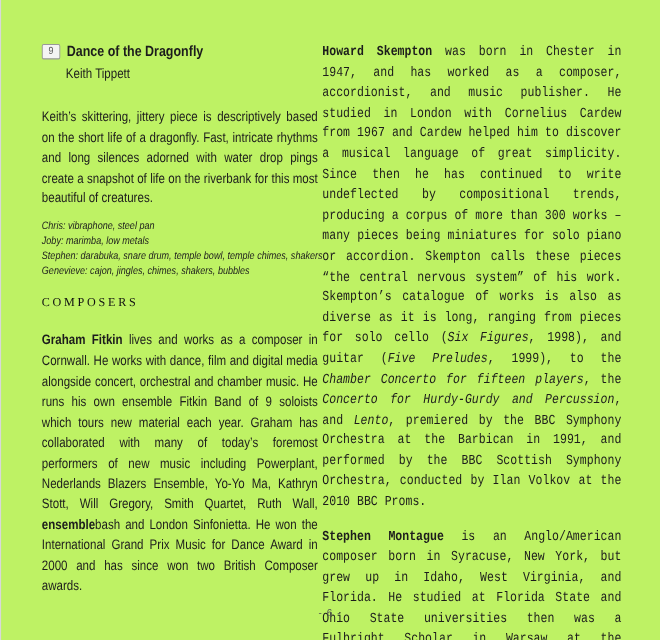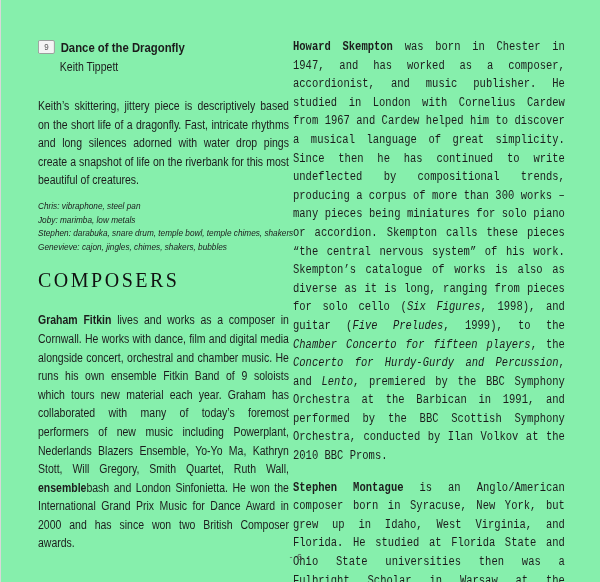--- a/index.html
+++ b/index.html
@@ -1,20 +1,20 @@
 <!DOCTYPE html>
 <html><head>
 <meta charset="utf-8">
 <style>
   html, body { margin: 0; padding: 0; background: #ffffff; }
   .page {
     position: relative;
     width: 600px;
     height: 582px;
-    background: #86efac;
+    background: #bef264;
     font-family: "Liberation Sans", sans-serif;
     color: #1c1c1c;
     overflow: hidden;
   }
   .scan-edge {
     position: absolute;
     left: 0; top: 0;
     width: 1px; height: 100%;
     background: #d8d8d8;
   }
@@ -61,21 +61,21 @@
     font-style: italic;
     font-size: 9.8px;
     line-height: 13.6px;
     margin-top: 9px;
   }
   .instr-line { white-space: nowrap; }
 
   .composers-heading {
     font-family: "Liberation Serif", serif;
     font-weight: 400;
-    font-size: 20px;
+    font-size: 11px;
     letter-spacing: 2.5px;
     color: #111111;
     margin-top: 16px;
   }
   .bio-first { margin-top: 19px; }
   .bio-gap   { margin-top: 13px; }
 
   .page-number {
     position: absolute;
     left: 0;

